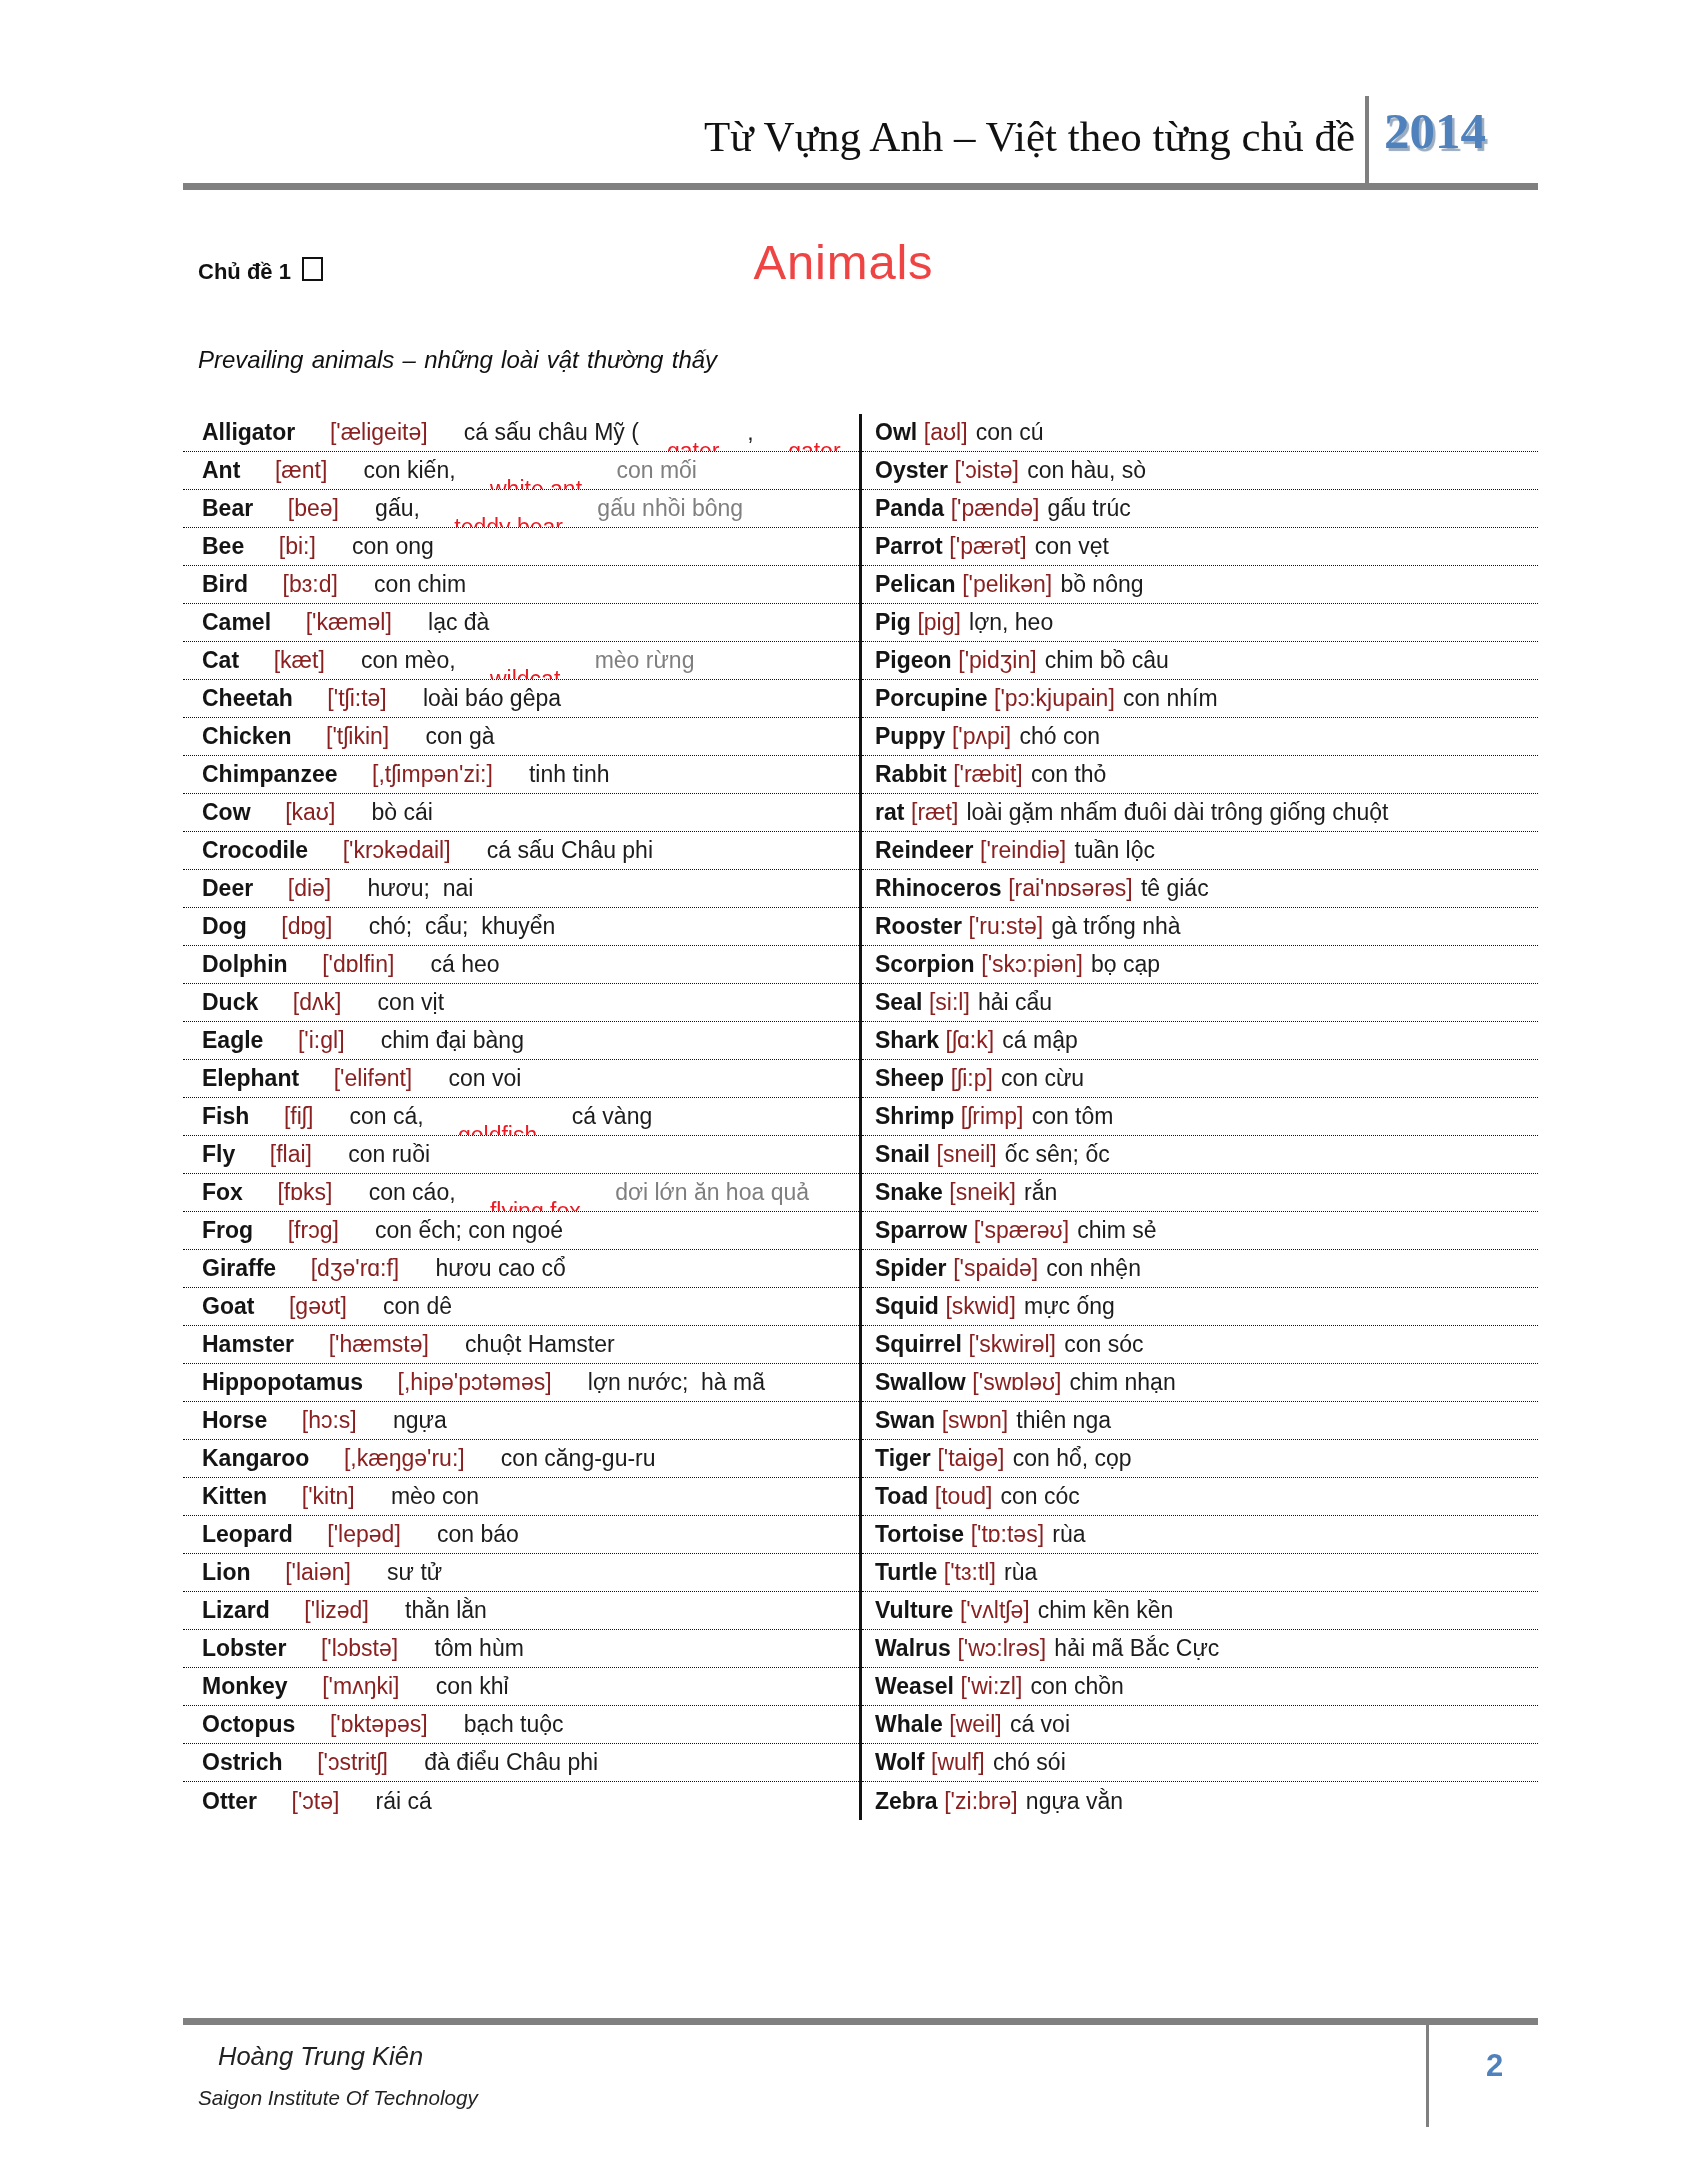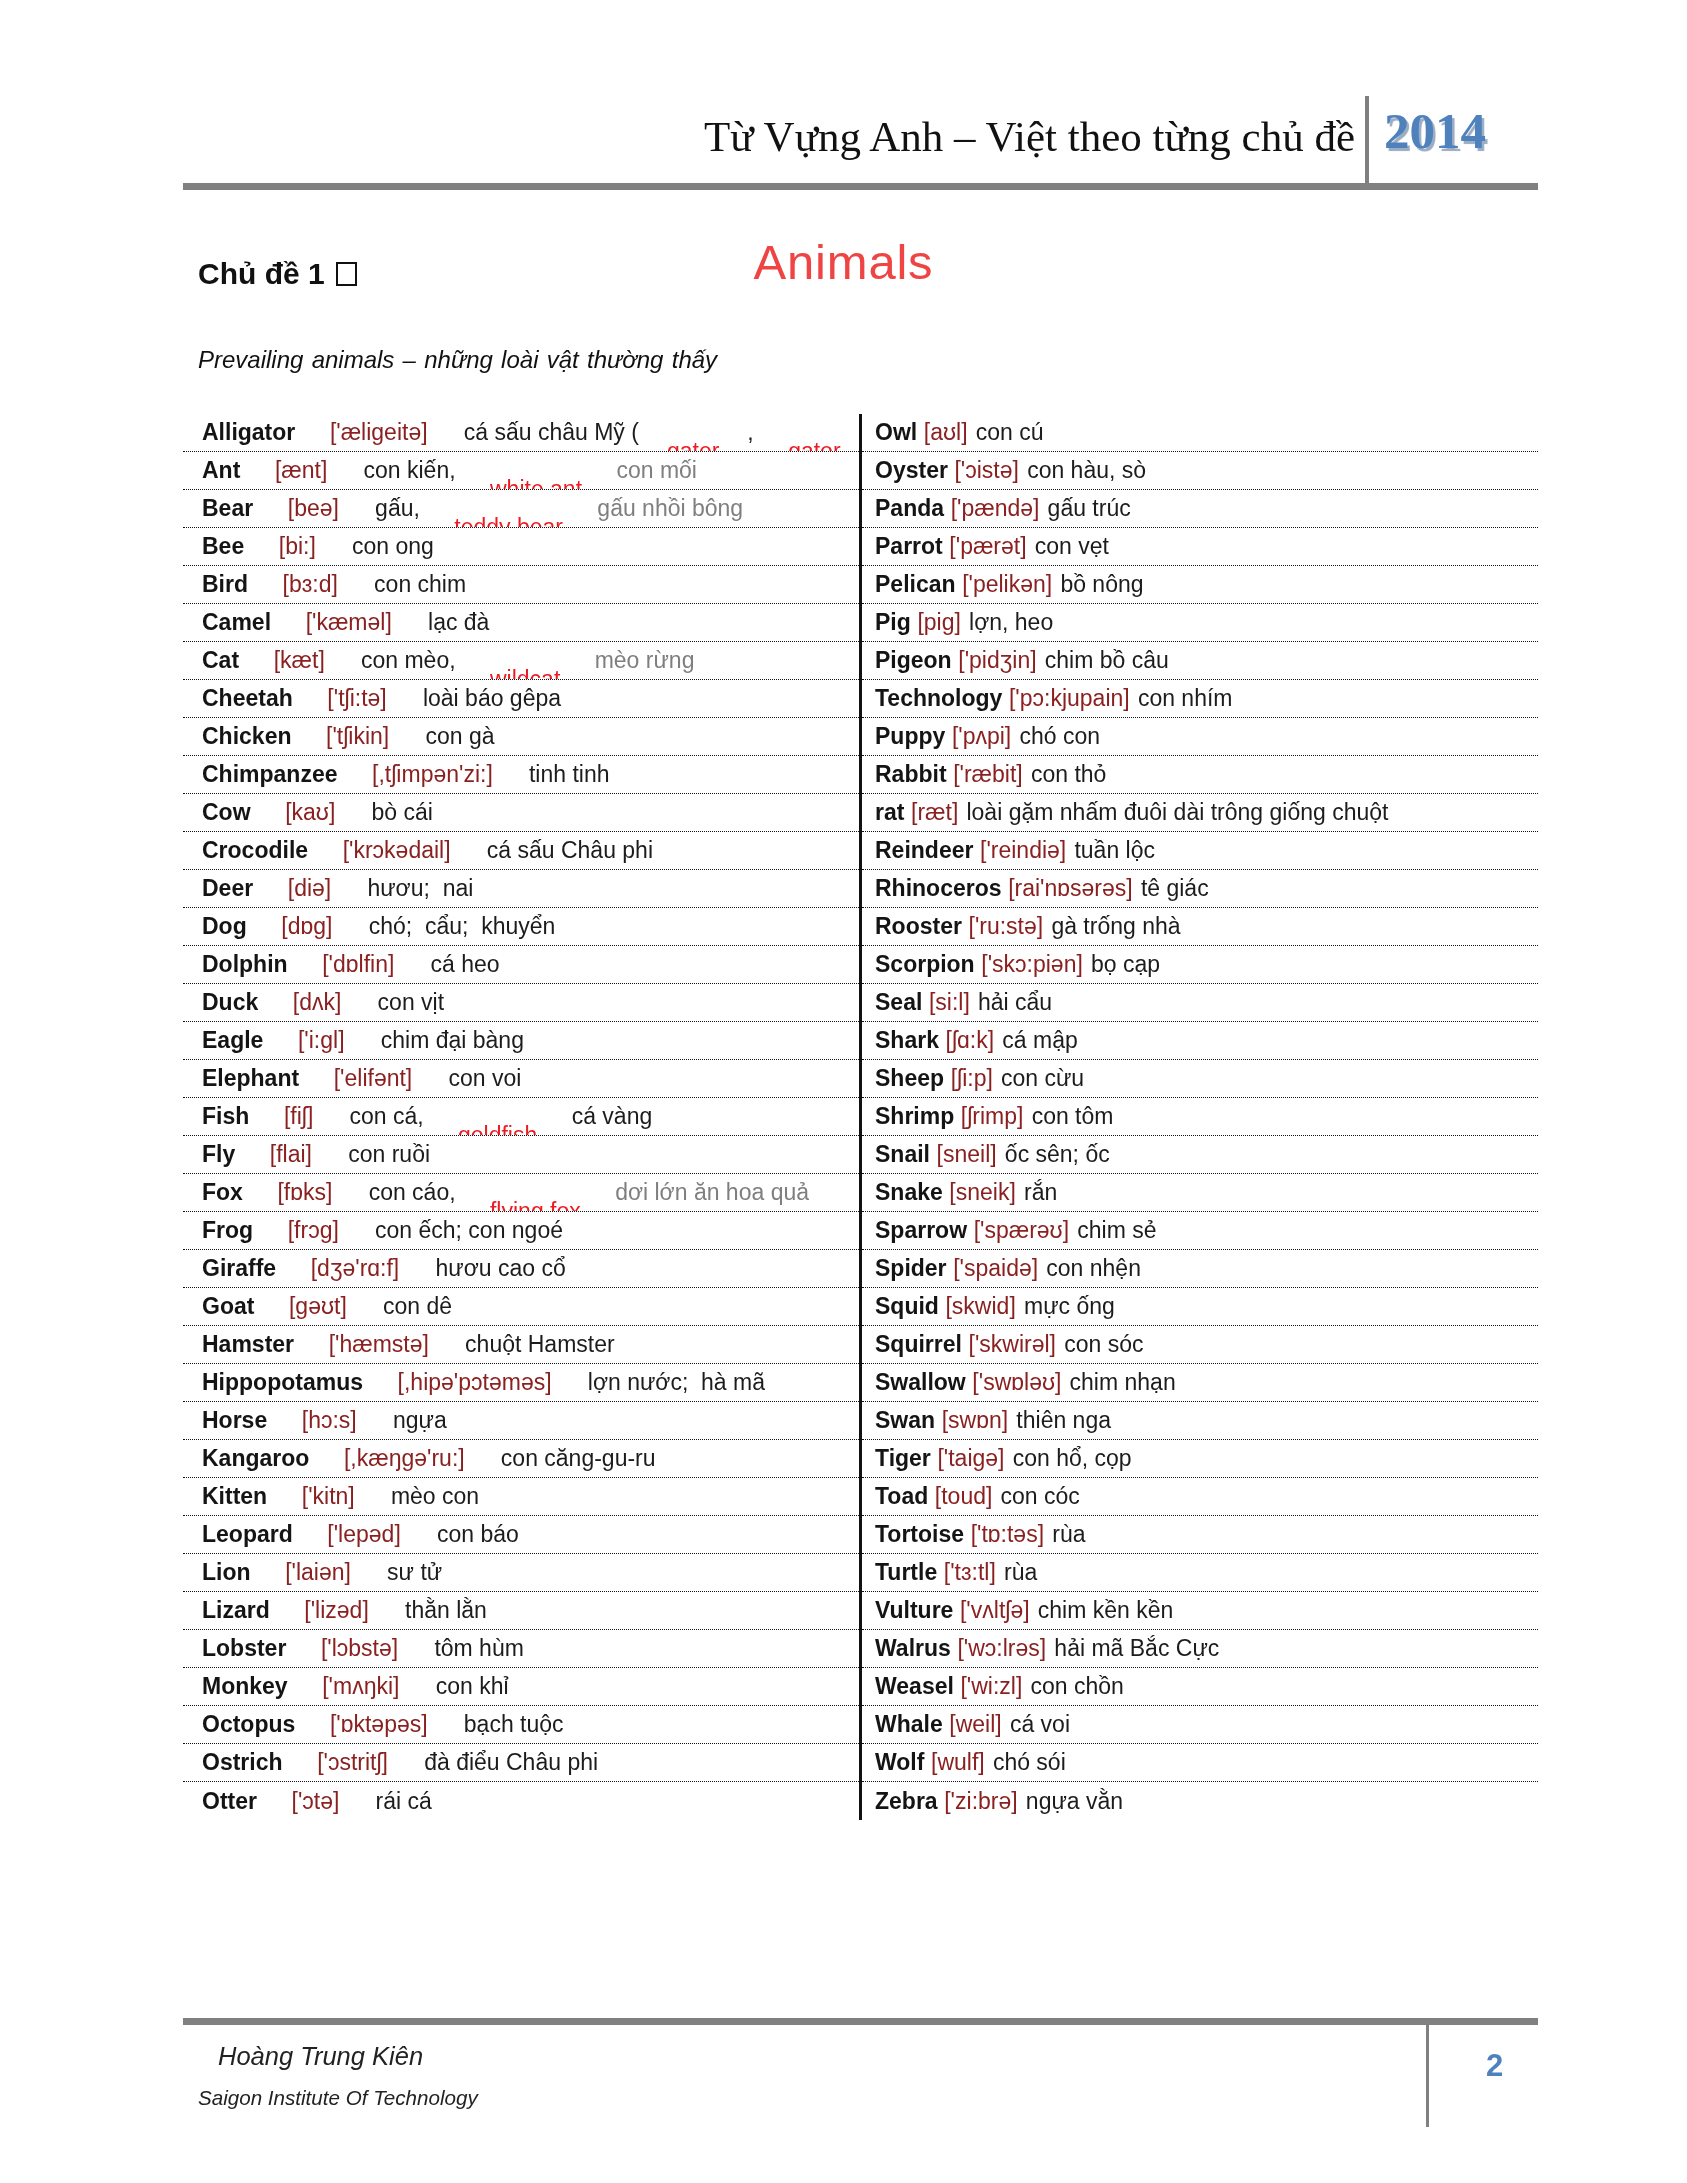--- a/index.html
+++ b/index.html
@@ -20,21 +20,21 @@
   .doc-year{
     position:absolute;left:1384px;top:102px;
     font-family:"Liberation Serif",serif;font-weight:bold;font-size:51px;
     color:var(--year-blue,#4f81bd);text-shadow:2.5px 3.3px 0.8px #9badc2;
   }
   .header-rule{
     position:absolute;left:183px;top:183px;width:1355px;height:7.4px;background:#808080;
   }
   
   .section-label{
-    position:absolute;left:198px;top:257px;font-size:30px;font-weight:bold;color:#111;
+    position:absolute;left:198px;top:257px;font-size:22px;font-weight:bold;color:#111;
   }
   .glyph-box{
     display:inline-block;width:16.5px;height:20px;border:2.5px solid #111;
     margin-left:11.5px;vertical-align:-1.6px;
   }
   .page-heading{
     position:absolute;left:0;top:234px;width:1687px;text-align:center;
     font-size:49px;color:#ef4444;letter-spacing:0.8px;
   }
   .subtitle{
@@ -324,21 +324,21 @@
         <span class="nm">Pig</span>
         <span class="ph">[pig]</span>
         <span class="t">lợn, heo</span>
       </div>
       <div class="row">
         <span class="nm">Pigeon</span>
         <span class="ph">['pidʒin]</span>
         <span class="t">chim bồ câu</span>
       </div>
       <div class="row">
-        <span class="nm">Technology</span>
+        <span class="nm">Porcupine</span>
         <span class="ph">['pɔ:kjupain]</span>
         <span class="t">con nhím</span>
       </div>
       <div class="row">
         <span class="nm">Puppy</span>
         <span class="ph">['pʌpi]</span>
         <span class="t">chó con</span>
       </div>
       <div class="row">
         <span class="nm">Rabbit</span>

